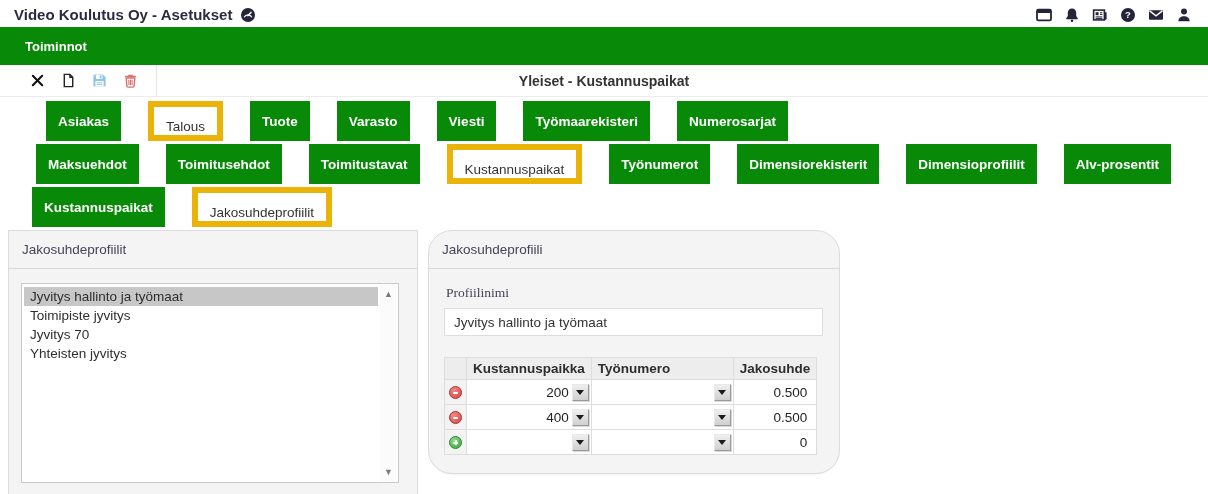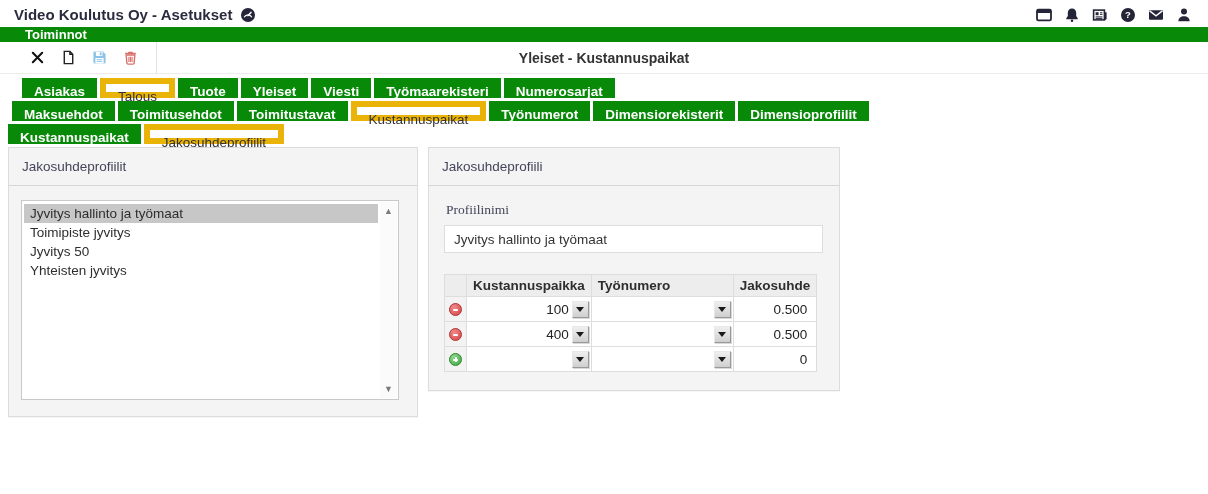--- a/index.html
+++ b/index.html
@@ -16,41 +16,41 @@
     font-family:"Liberation Sans",sans-serif;color:var(--text);
   }
   
   .titlebar{height:27px;display:flex;align-items:center;justify-content:space-between;padding:2px 14px 0 14px;}
   .title-left{display:flex;gap:7px;}
   .app-title{font-size:15px;font-weight:600;color:#2b2b40;}
   .title-icons{display:flex;align-items:center;gap:11px;padding-right:2px;}
   .ticon{width:17px;height:17px;display:inline-flex;align-items:center;justify-content:center;cursor:pointer;}
   .ticon svg{width:16px;height:16px;}
   
-  .menubar{height:15px;background:var(--green);display:flex;align-items:center;padding:0 25px;}
+  .menubar{height:38px;background:var(--green);display:flex;align-items:center;padding:0 25px;}
   .menu-item{color:#fff;font-size:13px;font-weight:600;cursor:pointer;}
   
   .toolbar{height:32px;position:relative;display:flex;align-items:center;padding-left:28px;gap:13px;border-bottom:1px solid #ececec;}
   .tbtn{width:18px;height:18px;display:inline-flex;align-items:center;justify-content:center;cursor:pointer;}
   .tbtn svg{width:15px;height:15px;}
   .tb-divider{height:32px;border-left:1px solid #e3e3e3;margin-left:4px;}
   .toolbar-title{position:absolute;left:0;right:0;text-align:center;font-size:14px;font-weight:700;color:#333;pointer-events:none;}
   
   .tabrow{display:flex;gap:3px;margin-top:4px;}
   .tabrow.r1{margin-left:22px;}
   .tabrow.r2{margin-left:12px;margin-top:3px;}
   .tabrow.r3{margin-left:8px;margin-top:3px;}
-  .tab{height:20px;line-height:28px;padding:0 12px;background:var(--green);color:#fff;
-       font-size:13.5px;font-weight:700;cursor:pointer;white-space:nowrap;}
+  .tab{height:40px;line-height:28px;padding:7px 12px;background:var(--green);color:#fff;
+       font-size:13.5px;font-weight:700;cursor:pointer;white-space:nowrap;margin-left:24px;}
   .tab.active{background:#fff;color:#333;font-weight:400;border:6px solid #eab308;line-height:26px;}
   
   .content{display:flex;align-items:flex-start;gap:10px;margin:3px 0 0 8px;}
   .panel{background:var(--panel-bg);border:1px solid var(--panel-border);box-shadow:0 1px 1px rgba(0,0,0,.04);}
   .panel.left{width:410px;}
-  .panel.right{width:412px;}
+  .panel.right{width:412px;border-radius:24px;}
   .panel-header{height:38px;line-height:38px;padding:0 13px;font-size:13.5px;color:#44445a;border-bottom:1px solid #d6d6d6;}
   .panel-body{padding:14px 12px 16px 12px;}
   
   .listbox{position:relative;width:378px;height:200px;background:#fff;border:1px solid #c9c9c9;}
   .list-items{position:absolute;top:3px;left:2px;right:20px;}
   .list-item{height:19px;line-height:19px;font-size:13.5px;padding:0 6px;color:#2e2e2e;cursor:pointer;white-space:nowrap;overflow:hidden;}
   .list-item.selected{background:#c7c7c7;}
   .scrollbar{position:absolute;top:1px;right:1px;bottom:1px;width:17px;background:#fbfbfb;
              display:flex;flex-direction:column;justify-content:space-between;align-items:center;cursor:pointer;}
   .sb-arrow{font-size:9px;color:#7a7a7a;line-height:14px;padding:2px 0;}
@@ -171,51 +171,52 @@
       </svg>
   </span>
   <div class="tb-divider"></div>
   <div class="toolbar-title">Yleiset - Kustannuspaikat</div>
 </div>
 
 <div class="tabrow r1">
   <div class="tab">Asiakas</div>
   <div class="tab active">Talous</div>
   <div class="tab">Tuote</div>
-  <div class="tab">Yleiset</div>
+  <div class="tab">Varasto</div>
   <div class="tab">Viesti</div>
   <div class="tab">Työmaarekisteri</div>
   <div class="tab">Numerosarjat</div>
 </div>
 
 <div class="tabrow r2">
   <div class="tab">Maksuehdot</div>
   <div class="tab">Toimitusehdot</div>
   <div class="tab">Toimitustavat</div>
   <div class="tab active">Kustannuspaikat</div>
   <div class="tab">Työnumerot</div>
   <div class="tab">Dimensiorekisterit</div>
   <div class="tab">Dimensioprofiilit</div>
+  <div class="tab">Alv-prosentit</div>
 </div>
 
 <div class="tabrow r3">
   <div class="tab">Kustannuspaikat</div>
   <div class="tab active">Jakosuhdeprofiilit</div>
 </div>
 
 <div class="content">
 
   <div class="panel left">
     <div class="panel-header">Jakosuhdeprofiilit</div>
     <div class="panel-body">
       <div class="listbox">
         <div class="list-items">
           <div class="list-item selected">Jyvitys hallinto ja työmaat</div>
           <div class="list-item">Toimipiste jyvitys</div>
-          <div class="list-item">Jyvitys 50</div>
+          <div class="list-item">Jyvitys 70</div>
           <div class="list-item">Yhteisten jyvitys</div>
         </div>
         <div class="scrollbar">
           <span class="sb-arrow">▲</span>
           <span class="sb-arrow">▼</span>
         </div>
       </div>
     </div>
   </div>
 
@@ -238,21 +239,21 @@
             <th>Kustannuspaikka</th>
             <th>Työnumero</th>
             <th>Jakosuhde</th>
           </tr>
         </thead>
         <tbody>
           <tr>
             <td class="icon-cell"><span class="row-btn remove"></span></td>
             <td>
                 <div class="cell-flex">
-              <span class="cell-val">100</span>
+              <span class="cell-val">200</span>
               <span class="combo-btn"></span>
             </div>
               </td>
             <td>
                 <div class="cell-flex">
               <span class="cell-val"></span>
               <span class="combo-btn"></span>
             </div>
               </td>
             <td class="num">0.500</td>

